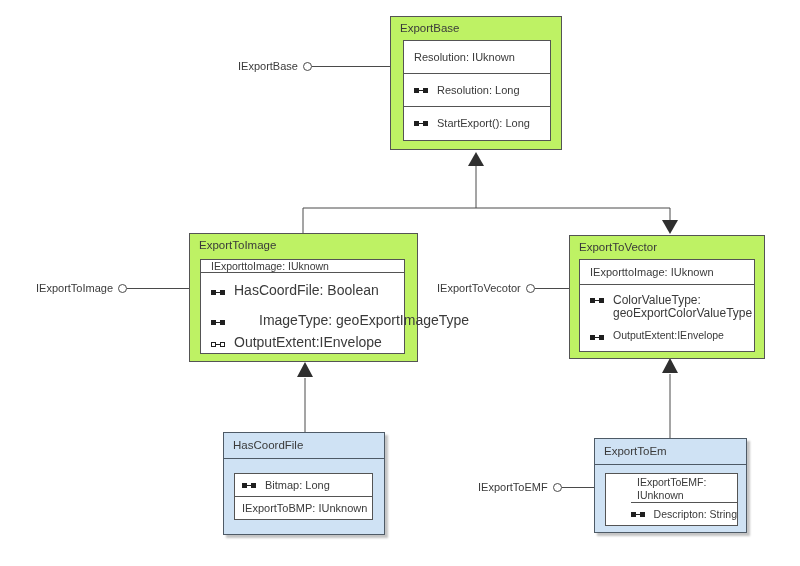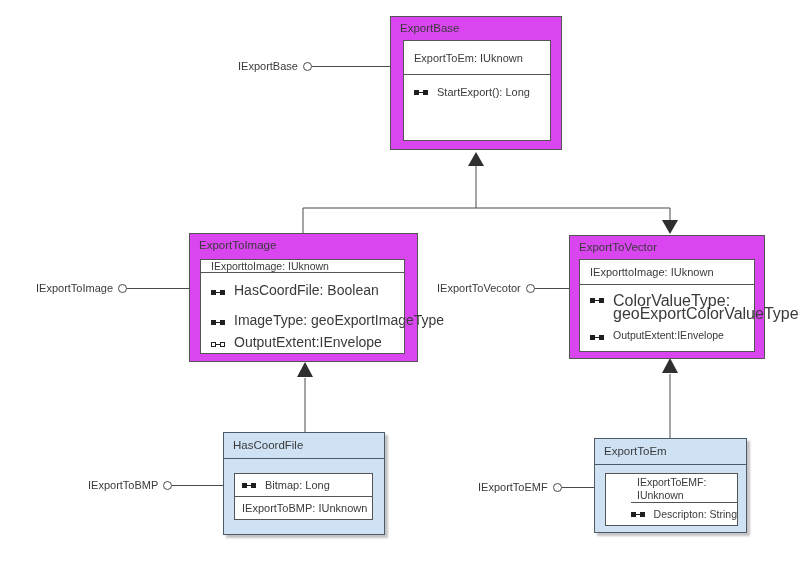--- a/index.html
+++ b/index.html
@@ -2,21 +2,21 @@
 <html><head>
 <meta charset="utf-8">
 <style>
   html,body{margin:0;padding:0;background:#ffffff;}
   #canvas{
     position:relative;width:800px;height:566px;background:#ffffff;overflow:hidden;
     font-family:"Liberation Sans", sans-serif;color:#3a3a3a;
   }
   
   .uml-class{
-    position:absolute;background:#d946ef;border:1px solid #545454;box-sizing:border-box;
+    position:absolute;background:#bef264;border:1px solid #545454;box-sizing:border-box;
   }
   .uml-class .title{
     font-size:11.5px;padding:5px 0 0 9px;white-space:nowrap;
   }
   .inner{
     position:absolute;border:1px solid #545454;background:#ffffff;box-sizing:border-box;
     display:flex;flex-direction:column;
   }
   .row{
     display:flex;align-items:center;box-sizing:border-box;padding-left:10px;
@@ -83,60 +83,64 @@
     <polygon points="305,362 297,377 313,377" fill="#2f2f2f"></polygon>
 
     <line x1="670" y1="438" x2="670" y2="374" stroke="#4a4a4a" stroke-width="1"></line>
     <polygon points="670,358 662,373 678,373" fill="#2f2f2f"></polygon>
   </svg>
 
   <div class="uml-class" style="left:390px;top:16px;width:172px;height:134px;">
     <div class="title">ExportBase</div>
     <div class="inner" style="left:12px;top:23px;width:148px;height:101px;">
       <div class="row" style="height:34px;">
-        <span>ExportToEm: IUknown</span>
+        <span>Resolution: IUknown</span>
+      </div>
+      <div class="row" style="height:33px;">
+        <span class="prop-icon"></span>
+        <span>Resolution: Long</span>
       </div>
       <div class="row" style="height:34px;">
         <span class="prop-icon"></span>
         <span>StartExport(): Long</span>
       </div>
     </div>
   </div>
 
   <div class="uml-class" style="left:189px;top:233px;width:229px;height:129px;">
     <div class="title">ExportToImage</div>
     <div class="inner" style="left:10px;top:25px;width:205px;height:95px;">
       <div class="row" style="height:28px;font-size:10.5px;">
         <span>IExporttoImage: IUknown</span>
       </div>
       <div class="props">
         <div class="prop-line" style="height:22px;align-items:center;">
           <span class="prop-icon"></span>
           <span class="txt">HasCoordFile: Boolean</span>
         </div>
-        <div class="prop-line" style="height:22px;align-items:center;margin-bottom:0;">
+        <div class="prop-line" style="height:22px;align-items:center;margin-bottom:0;gap:25px;">
           <span class="prop-icon"></span>
           <span class="txt">ImageType: geoExportImageType</span>
         </div>
         <div class="prop-line" style="height:22px;align-items:center;margin-bottom:0;">
           <span class="prop-icon open"></span>
           <span class="txt">OutputExtent:IEnvelope</span>
         </div>
       </div>
     </div>
   </div>
 
   <div class="uml-class" style="left:569px;top:235px;width:196px;height:124px;">
     <div class="title">ExportToVector</div>
     <div class="inner" style="left:9px;top:23px;width:176px;height:93px;">
       <div class="row" style="height:28px;">
         <span>IExporttoImage: IUknown</span>
       </div>
       <div class="props" style="padding-top:9px;">
-        <div class="prop-line wrapped" style="font-size:16px;margin-bottom:7px;">
+        <div class="prop-line wrapped" style="font-size:12px;margin-bottom:7px;">
           <span class="prop-icon"></span>
           <span class="txt" style="width:132px;">ColorValueType: geoExportColorValueType</span>
         </div>
         <div class="prop-line" style="font-size:10.5px;align-items:center;height:16px;">
           <span class="prop-icon"></span>
           <span class="txt">OutputExtent:IEnvelope</span>
         </div>
       </div>
     </div>
   </div>
@@ -178,25 +182,20 @@
     <span class="lollipop-circle"></span>
     <span class="lollipop-line"></span>
   </div>
 
   <div class="lollipop" style="left:36px;top:281px;width:153px;">
     <span class="lollipop-label">IExportToImage</span>
     <span class="lollipop-circle"></span>
     <span class="lollipop-line"></span>
   </div>
 
-  <div class="lollipop" style="left:88px;top:478px;width:135px;">
-    <span class="lollipop-label">IExportToBMP</span>
-    <span class="lollipop-circle"></span>
-    <span class="lollipop-line"></span>
-  </div>
 
   <div class="lollipop" style="left:478px;top:480px;width:116px;">
     <span class="lollipop-label">IExportToEMF</span>
     <span class="lollipop-circle"></span>
     <span class="lollipop-line"></span>
   </div>
 
 </div>
 
 </body></html>

